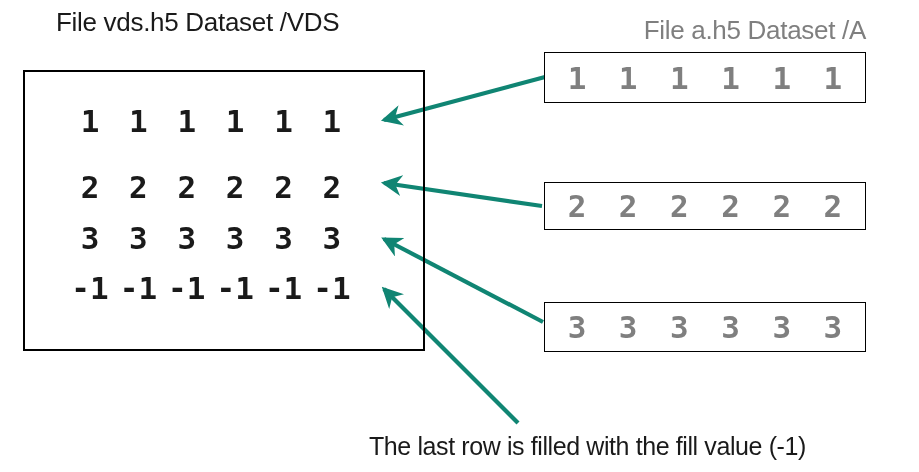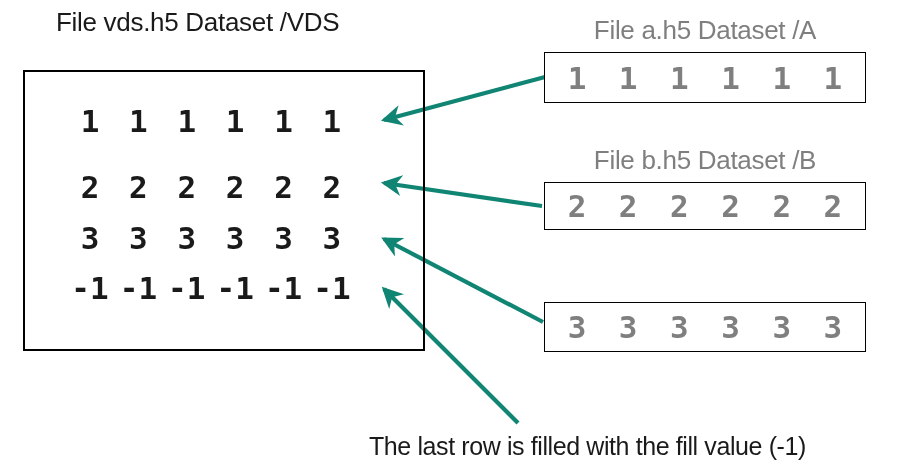--- a/index.html
+++ b/index.html
@@ -59,21 +59,21 @@
     position: absolute;
     left: 544px;
     width: 322px;
     text-align: center;
     color: var(--text-gray);
     font-size: 26px;
     letter-spacing: -0.3px;
     white-space: nowrap;
     line-height: 32px;
   }
-  .src-title-a { top: 14px; }
+  .src-title-a { top: 14px; text-align: right; }
   .src-title-b { top: 144px; }
   .src-title-c { top: 264px; }
   .src-box {
     position: absolute;
     left: 544px;
     width: 322px;
     border: 1.5px solid #000;
     background: var(--canvas-bg);
   }
   .src-box-a { top: 52px; height: 51px; }
@@ -170,21 +170,20 @@
     <div class="src-values">
       <span class="cell">1</span>
       <span class="cell">1</span>
       <span class="cell">1</span>
       <span class="cell">1</span>
       <span class="cell">1</span>
       <span class="cell">1</span>
     </div>
   </div>
 
-  <div class="src-title src-title-b">File b.h5 Dataset /B</div>
   <div class="src-box src-box-b">
     <div class="src-values">
       <span class="cell">2</span>
       <span class="cell">2</span>
       <span class="cell">2</span>
       <span class="cell">2</span>
       <span class="cell">2</span>
       <span class="cell">2</span>
     </div>
   </div>

